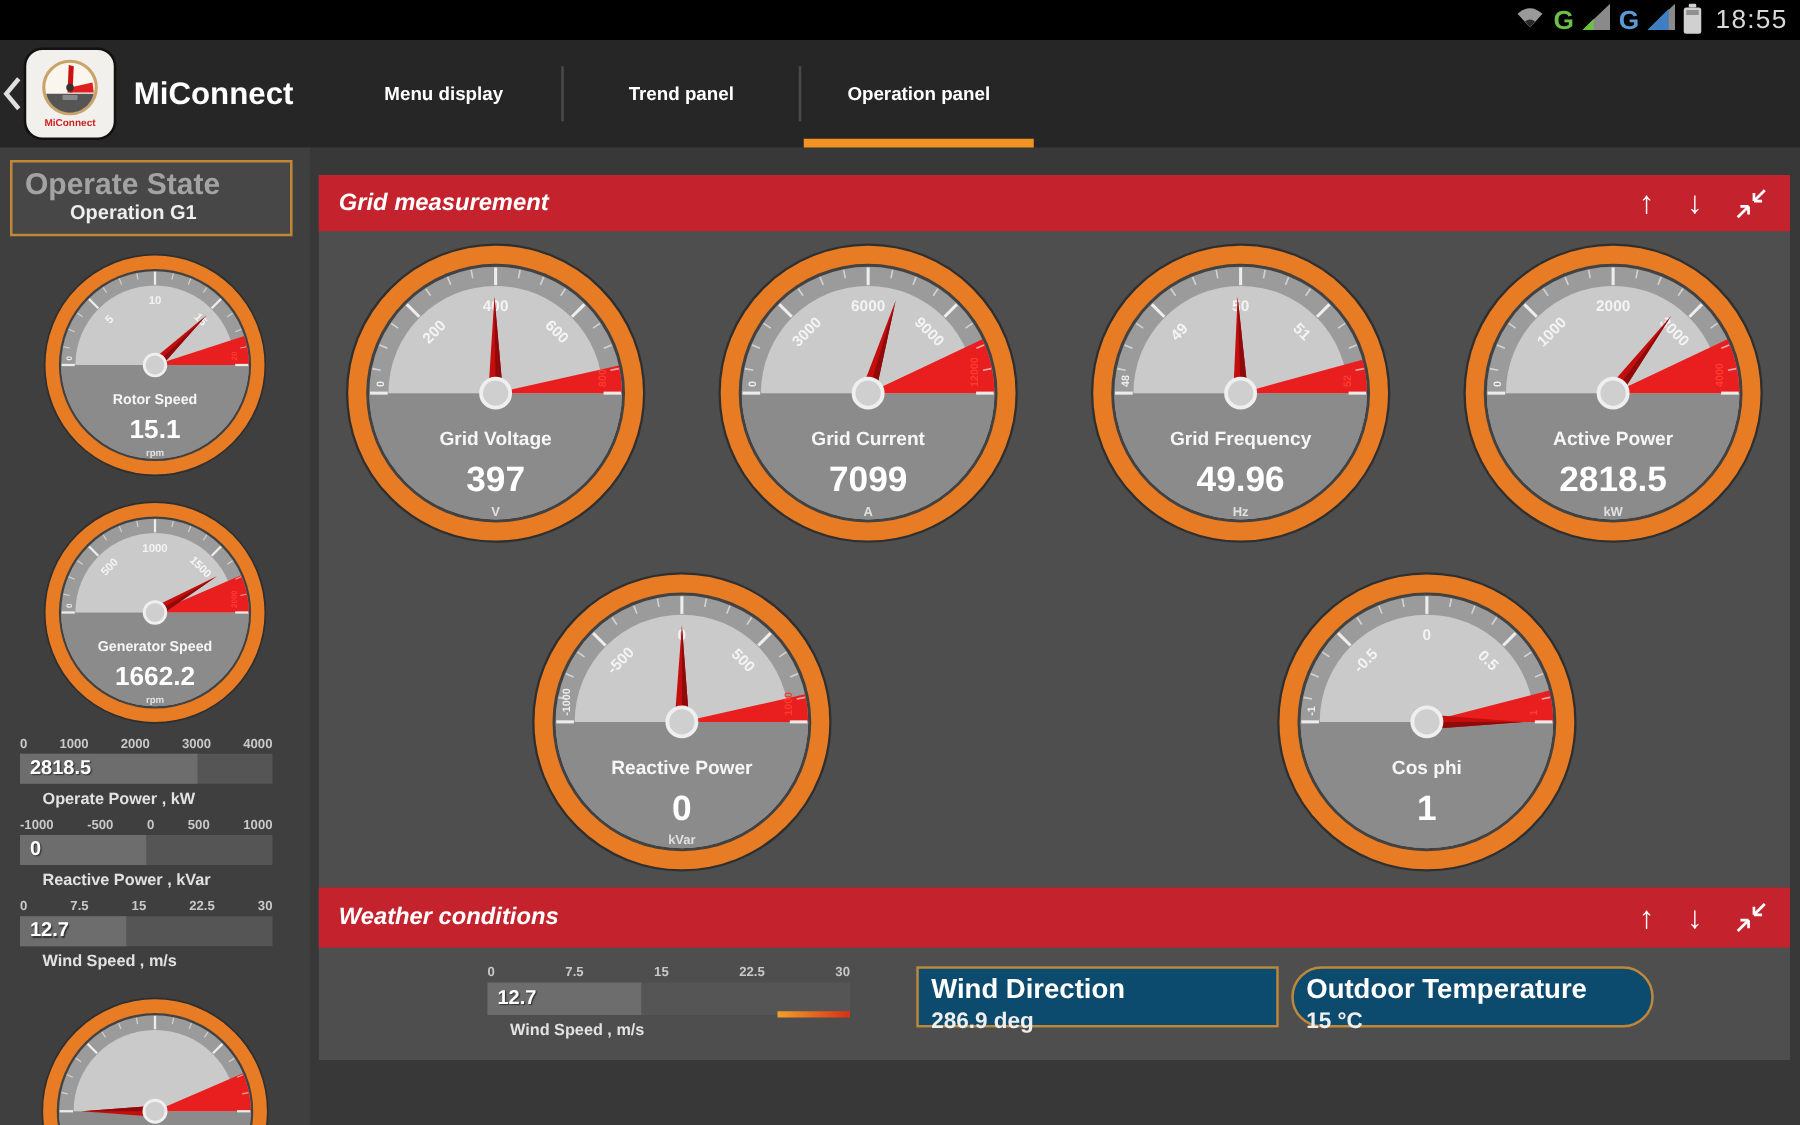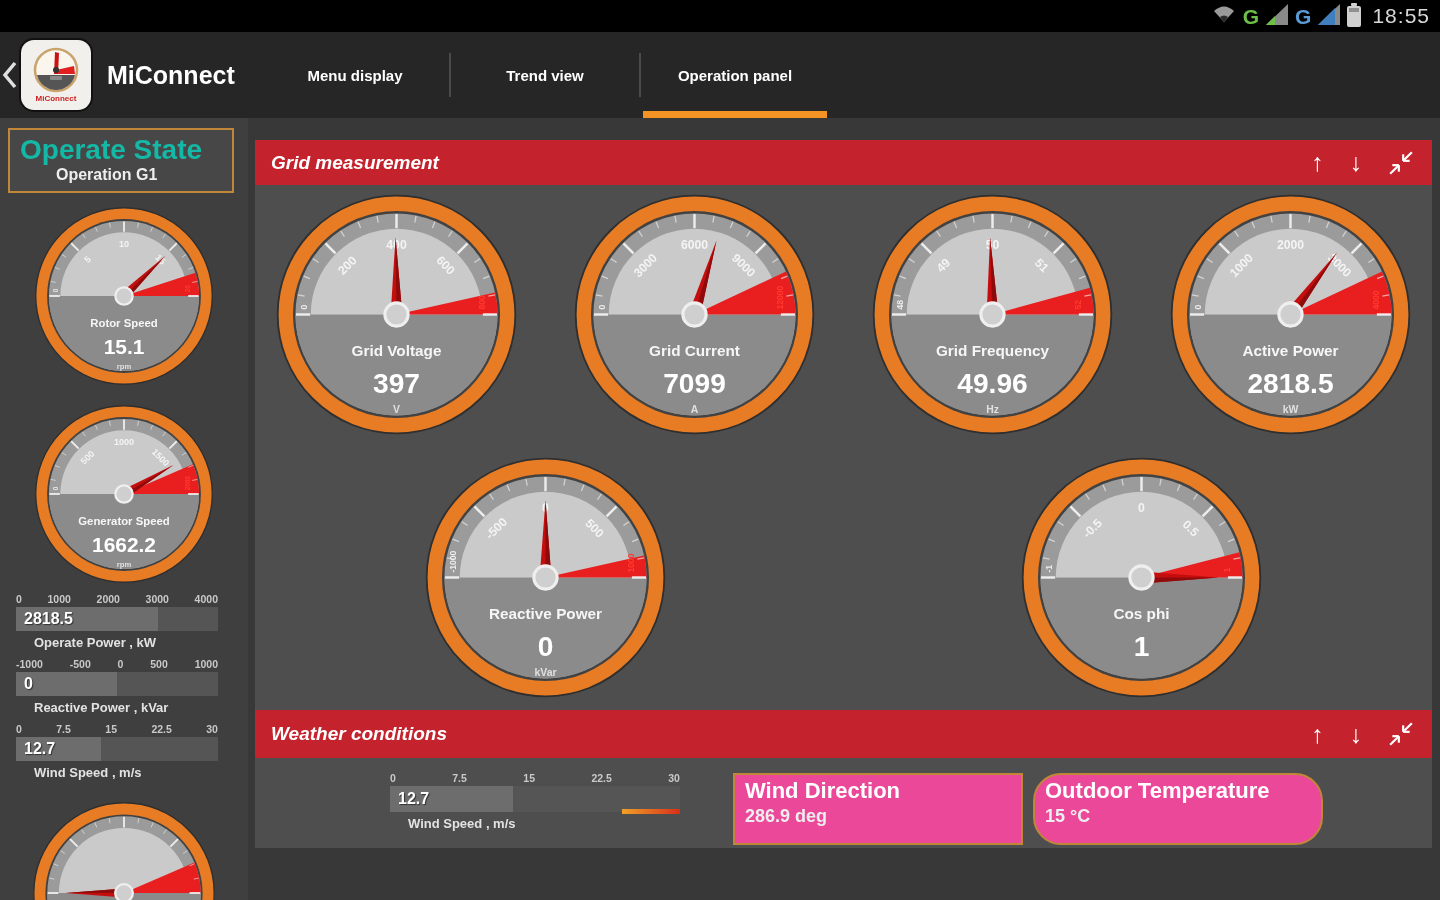--- a/index.html
+++ b/index.html
@@ -23,21 +23,21 @@
   .tabs { display:flex; height:100%; margin-left:14px; align-items:stretch; }
   .tab { position:relative; width:188px; display:flex; align-items:center; justify-content:center; color:#fff; font-size:15px; font-weight:bold; cursor:pointer; }
   .tab-divider { width:2px; height:44px; background:#4a4a4a; align-self:center; }
   .tab .underline { display:none; }
   .tab.active .underline { display:block; position:absolute; bottom:0; left:2px; right:2px; height:7px; background:#f39324; }
 
   
   .content { display:flex; height:782px; background:#383838; }
   .sidebar { width:248px; background:#3f3f3f; padding-top:10px; overflow:hidden; flex-shrink:0; }
   .op-state { width:226px; margin-left:8px; border:2px solid #c08739; background:#474747; padding:4px 10px 7px 10px; }
-  .op-state-title { color:#14b8a6; font-size:28px; font-weight:bold; line-height:1.15; }
+  .op-state-title { color:#a3a3a3; font-size:24px; font-weight:bold; line-height:1.15; }
   .op-state-sub { color:#eee; font-size:16px; font-weight:bold;margin-left:36px; }
 
   .gauge { margin:0 auto; }
   .gauge-lg { width:245px; height:245px; }
   .gauge-sm { width:182px; height:182px; }
   .sidebar .g1 { margin-top:12px; }
   .sidebar .g2 { margin-top:16px; }
   .sidebar .g3 { margin-top:20px; }
 
   .bar-wrap { width:202px; margin-left:16px; margin-top:8px; }
@@ -56,21 +56,21 @@
   .weather .panel-header { height:48px; }
   .panel-title { color:#fff; font-size:19px; font-weight:bold; flex:1; }
   .panel-btn { color:#fff; font-size:25px; line-height:1; margin-left:26px; cursor:pointer; display:flex; align-items:center; }
 
   .grid-body { padding-top:7px; height:525px; }
   .gauge-row { display:flex; justify-content:center; gap:16px; }
   .gauge-row.second { margin-top:18px; }
 
   .weather { height:138px; }
   .weather-body { display:flex; align-items:flex-start; }
-  .info-box { border:2px solid #c08739; background:#ec4899; width:290px; height:72px; margin-top:15px; padding:2px 10px; }
+  .info-box { border:2px solid #c08739; background:#0c4a6e; width:290px; height:49px; margin-top:15px; padding:2px 10px; }
   .info-box.wind-dir { margin-left:53px; }
   .info-box.temp { margin-left:10px;border-radius:28px; }
   .info-title { color:#fff; font-size:22px; font-weight:bold; line-height:1.3; }
   .info-value { color:#eee; font-size:18px; font-weight:bold; }
 </style>
 </head>
 <body>
 
 <div class="screen">
 
@@ -116,21 +116,21 @@
       </svg>
       <span class="app-icon-caption">MiConnect</span>
     </div>
     <div class="app-title">MiConnect</div>
     <div class="tabs">
       <div class="tab">
           <span>Menu display</span>
         </div>
       <div class="tab-divider"></div>
       <div class="tab">
-          <span>Trend view</span>
+          <span>Trend panel</span>
         </div>
       <div class="tab-divider"></div>
       <div class="tab active">
           <span>Operation panel</span>
           <span class="underline"></span>
         </div>
     </div>
   </div>
 
   <div class="content">

